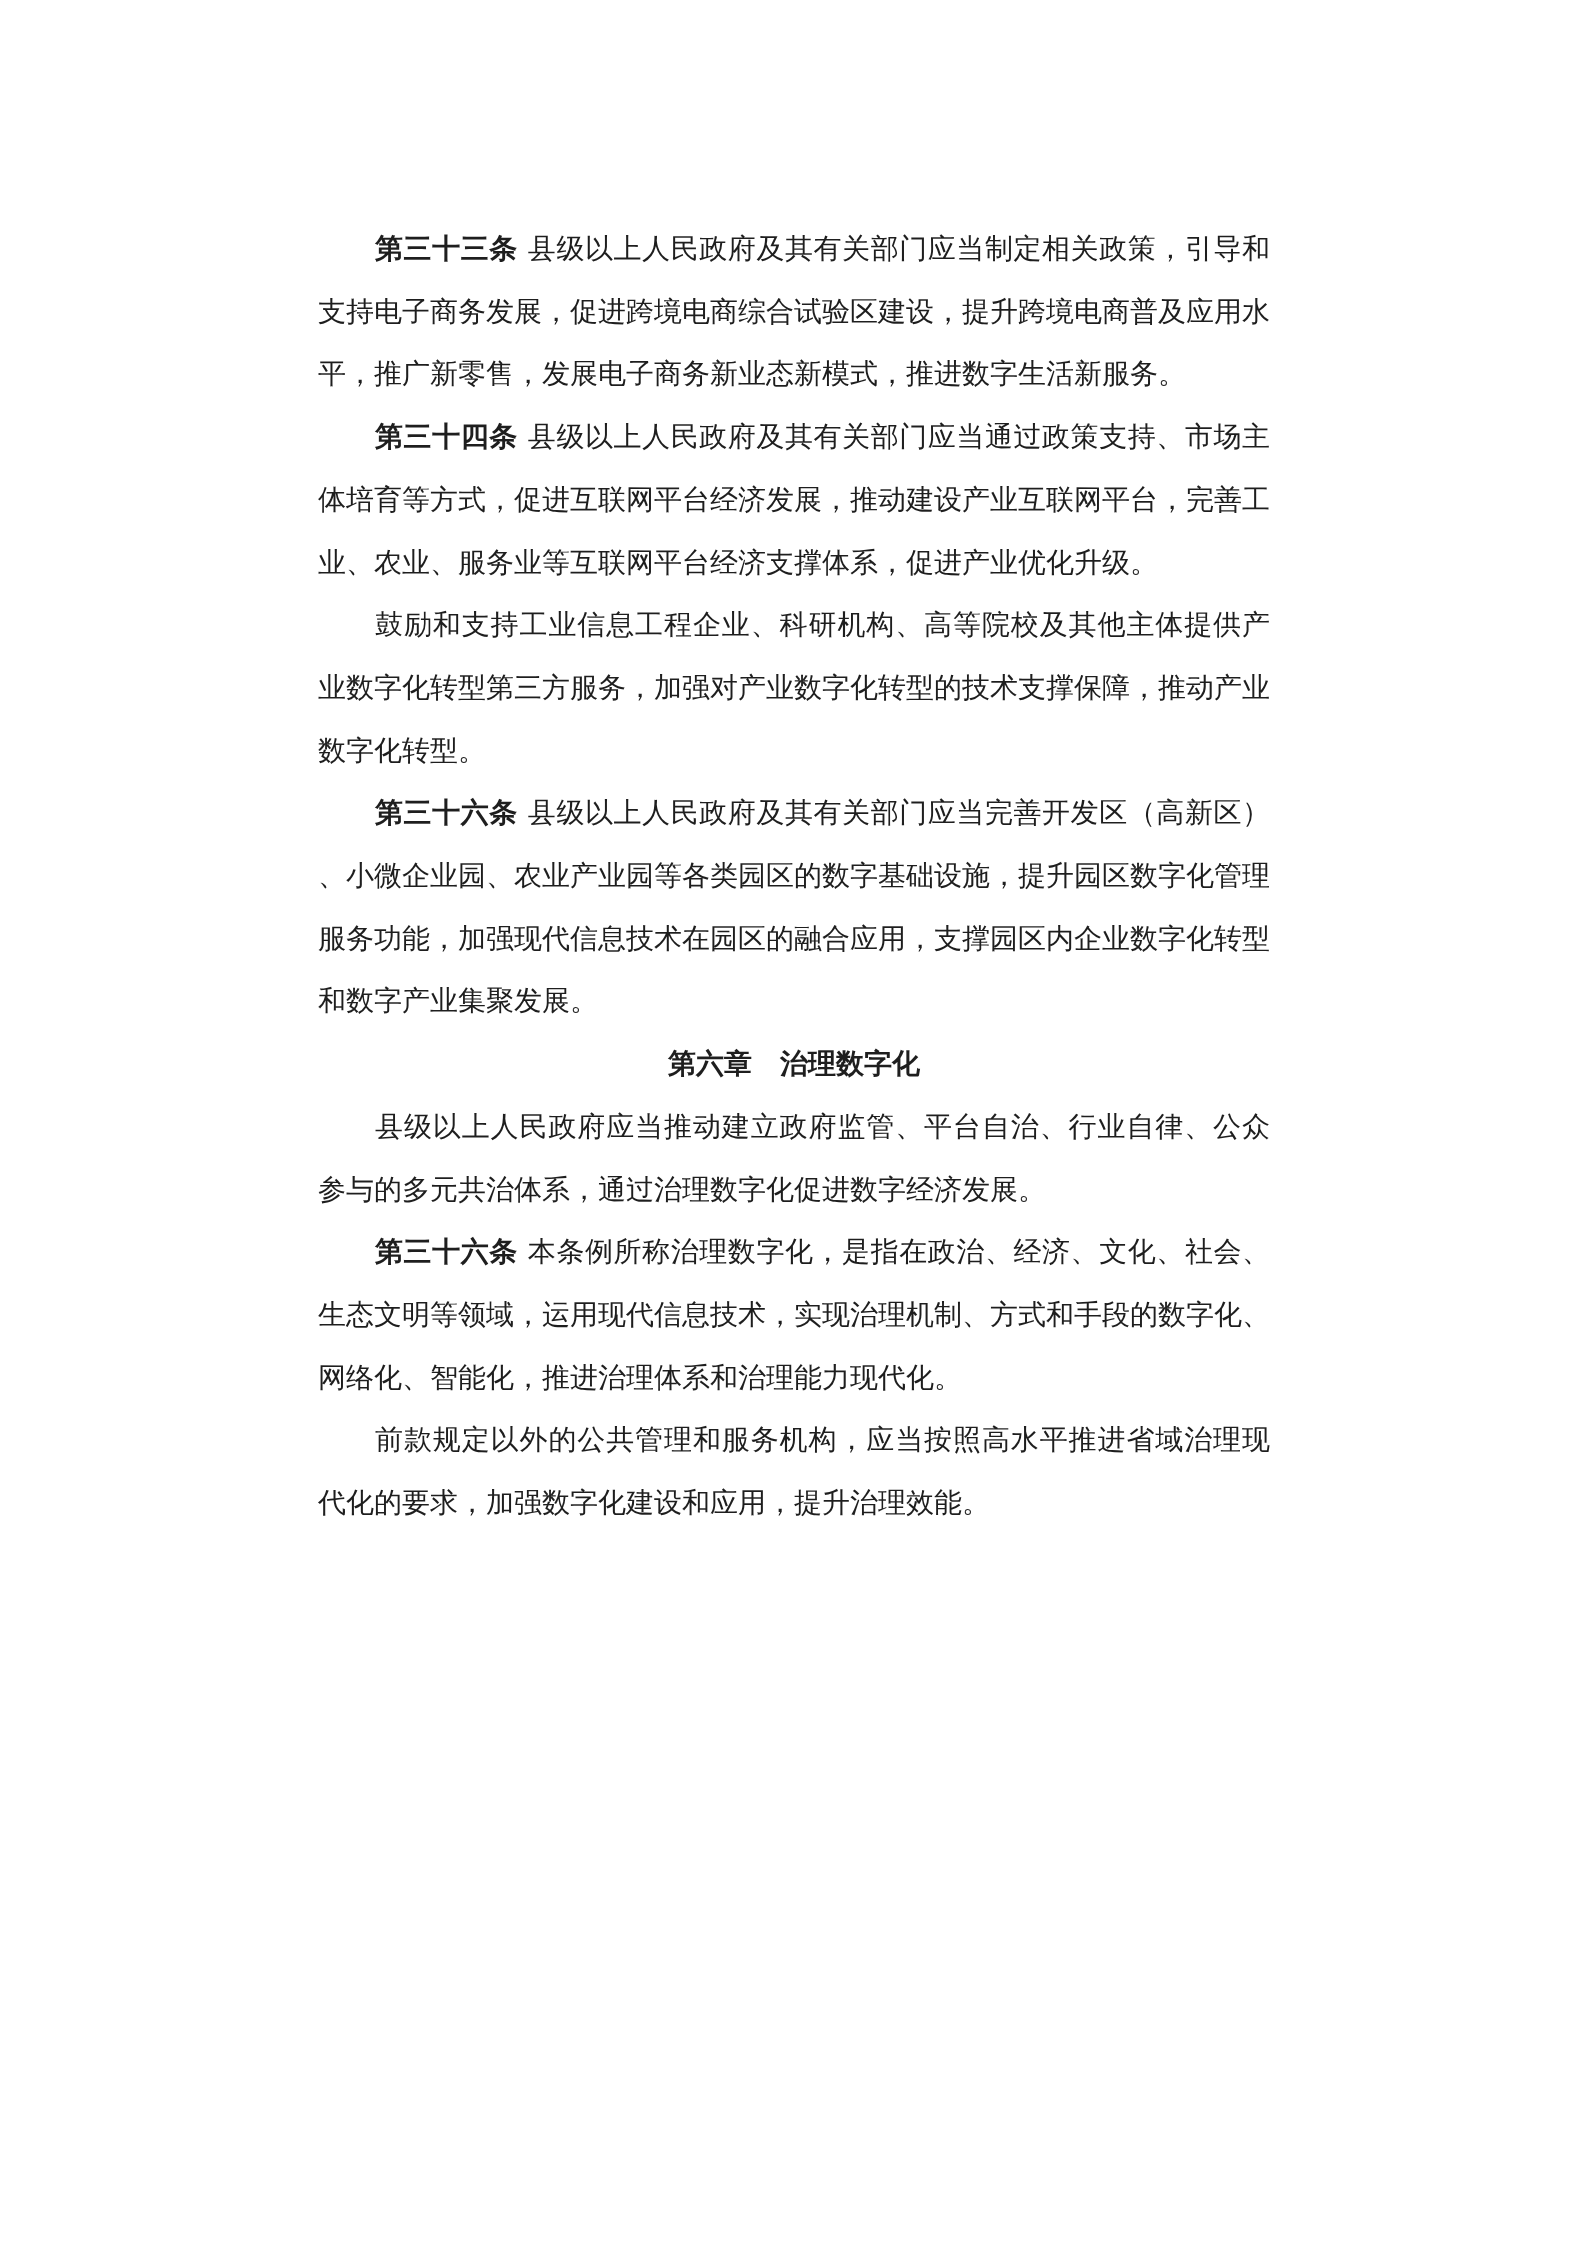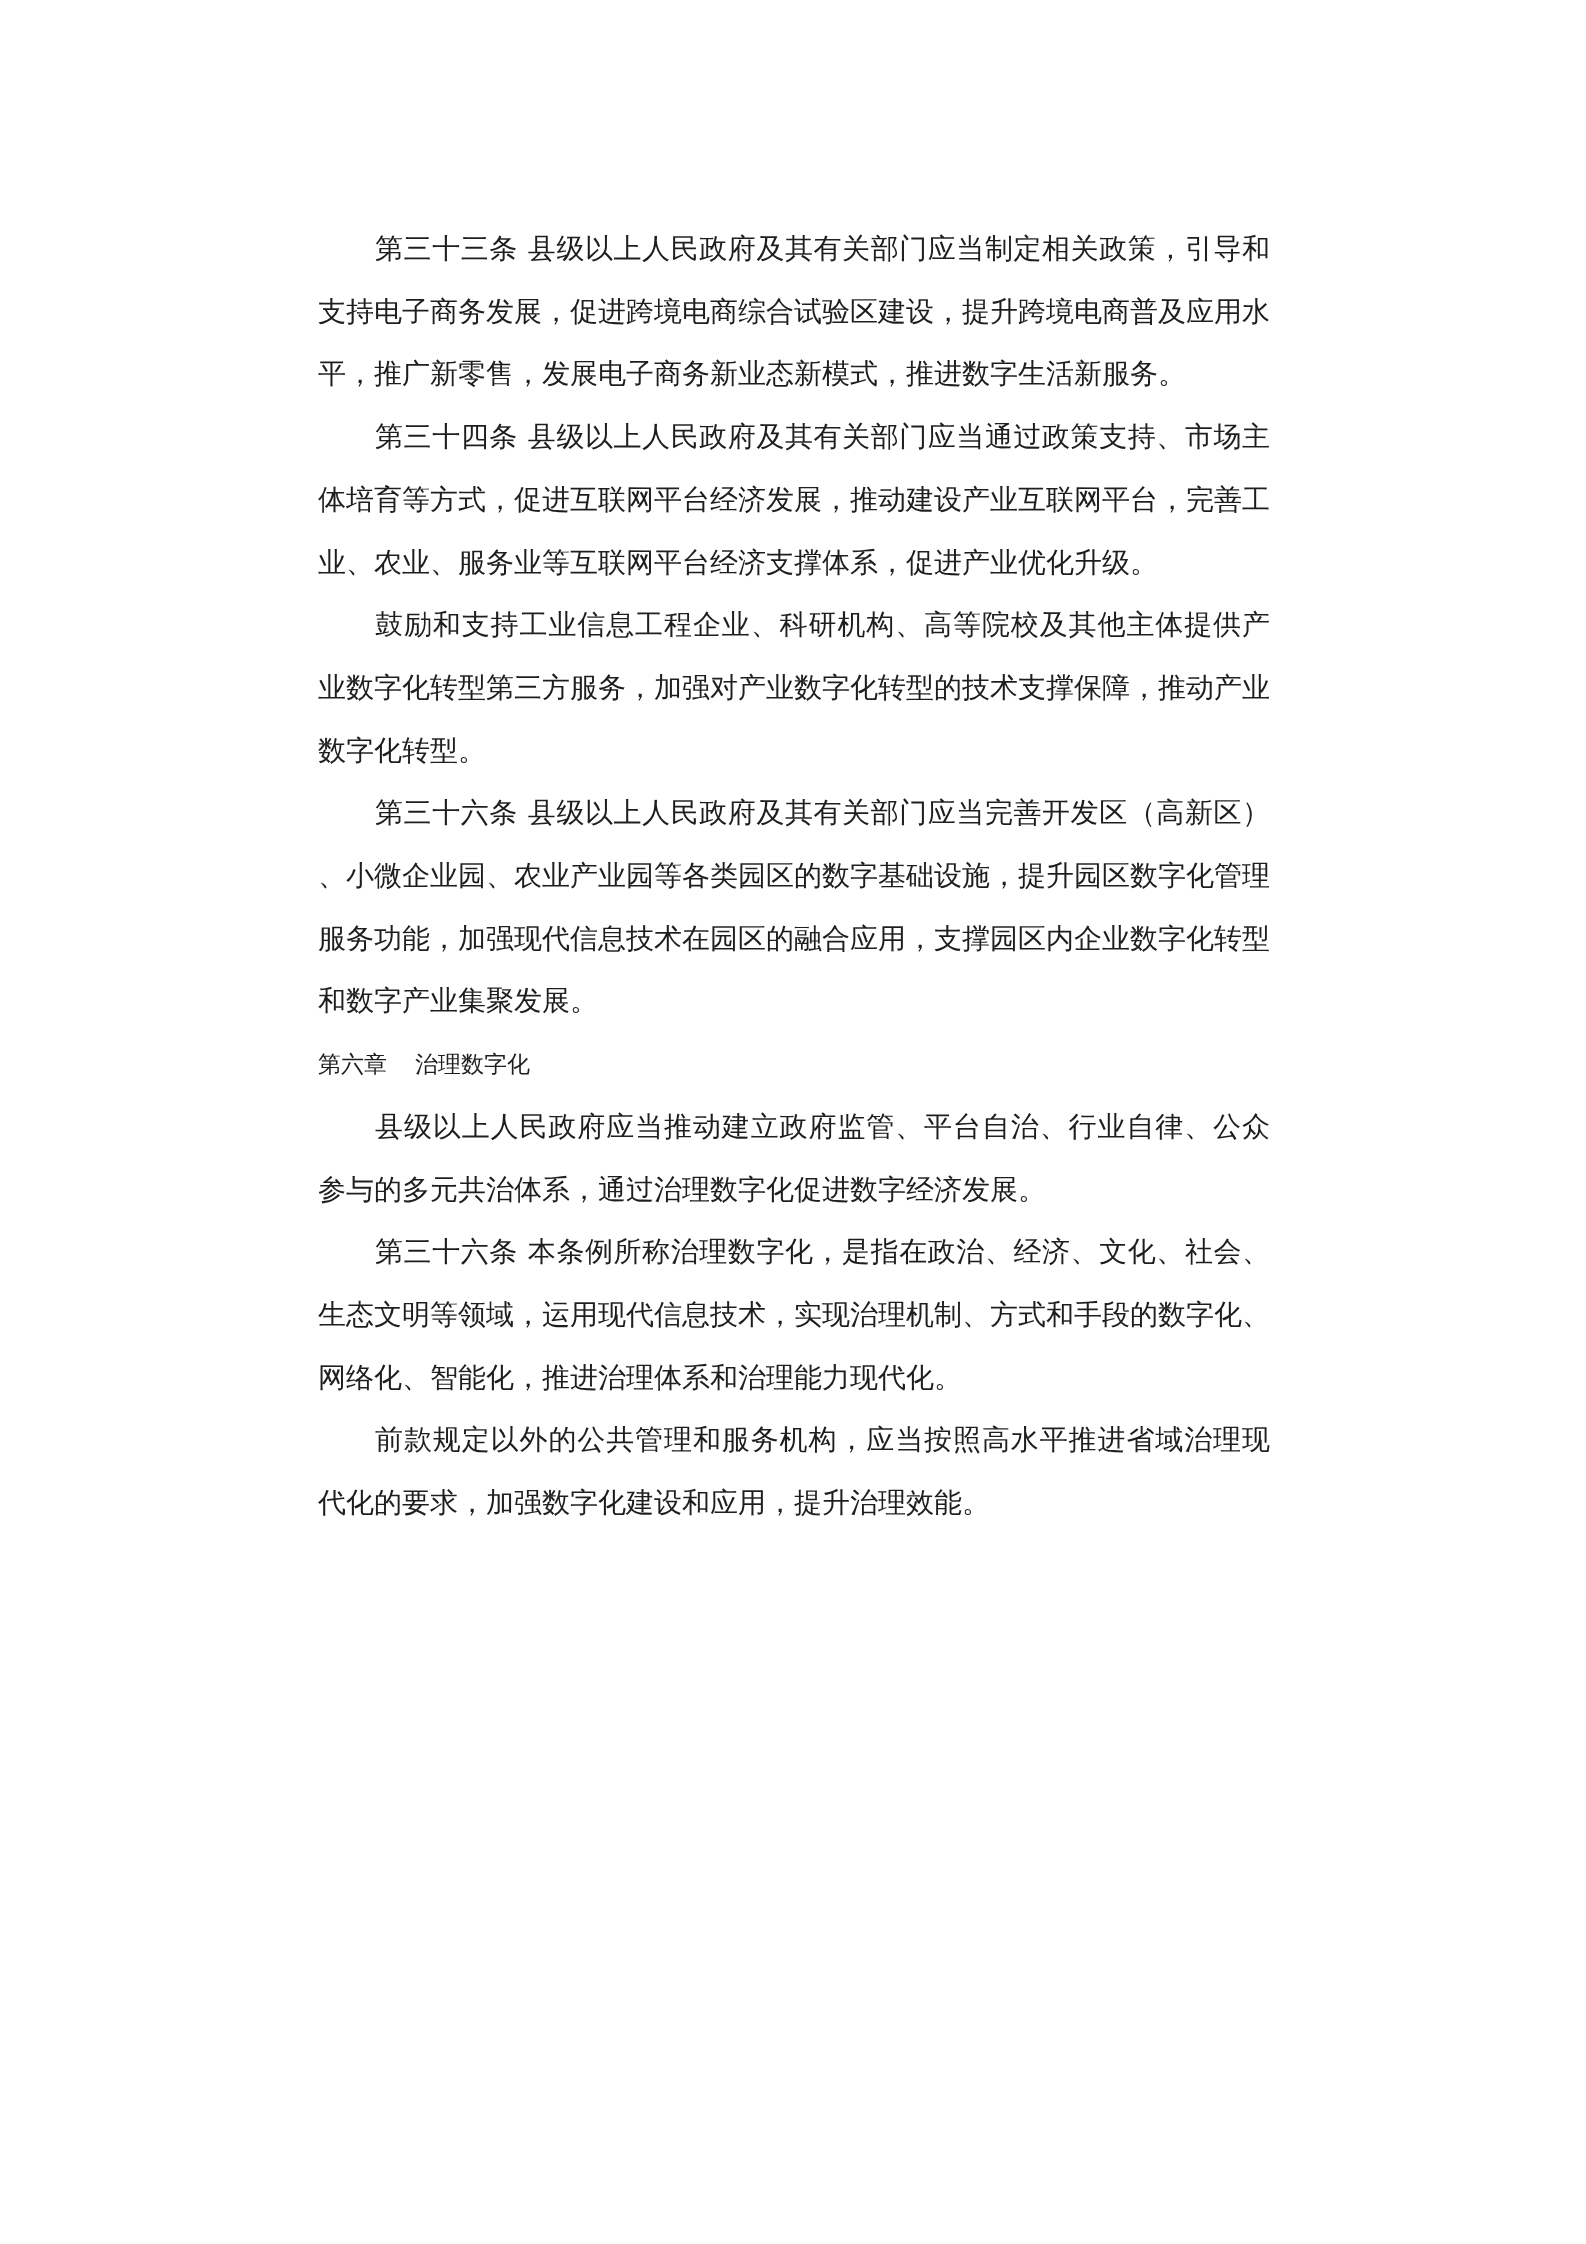--- a/index.html
+++ b/index.html
@@ -26,26 +26,28 @@
   .para {
     margin: 0;
     text-indent: 57px;
     text-align: justify;
     text-justify: inter-character;
     word-break: break-all;
     line-break: anywhere;
   }
   .article-num {
     margin-right: 10px;
+    font-weight: bold;
   }
   .chapter-heading {
     margin: 0;
+    text-align: center;
     font-family: "DejaVu Sans", "Liberation Sans", sans-serif;
-    font-weight: normal;
-    font-size: 23px;
+    font-weight: bold;
+    font-size: 28px;
     line-height: 62.7px;
   }
   .chapter-heading .gap {
     display: inline-block;
     width: 28px;
   }
 </style>
 </head>
 <body>
 

